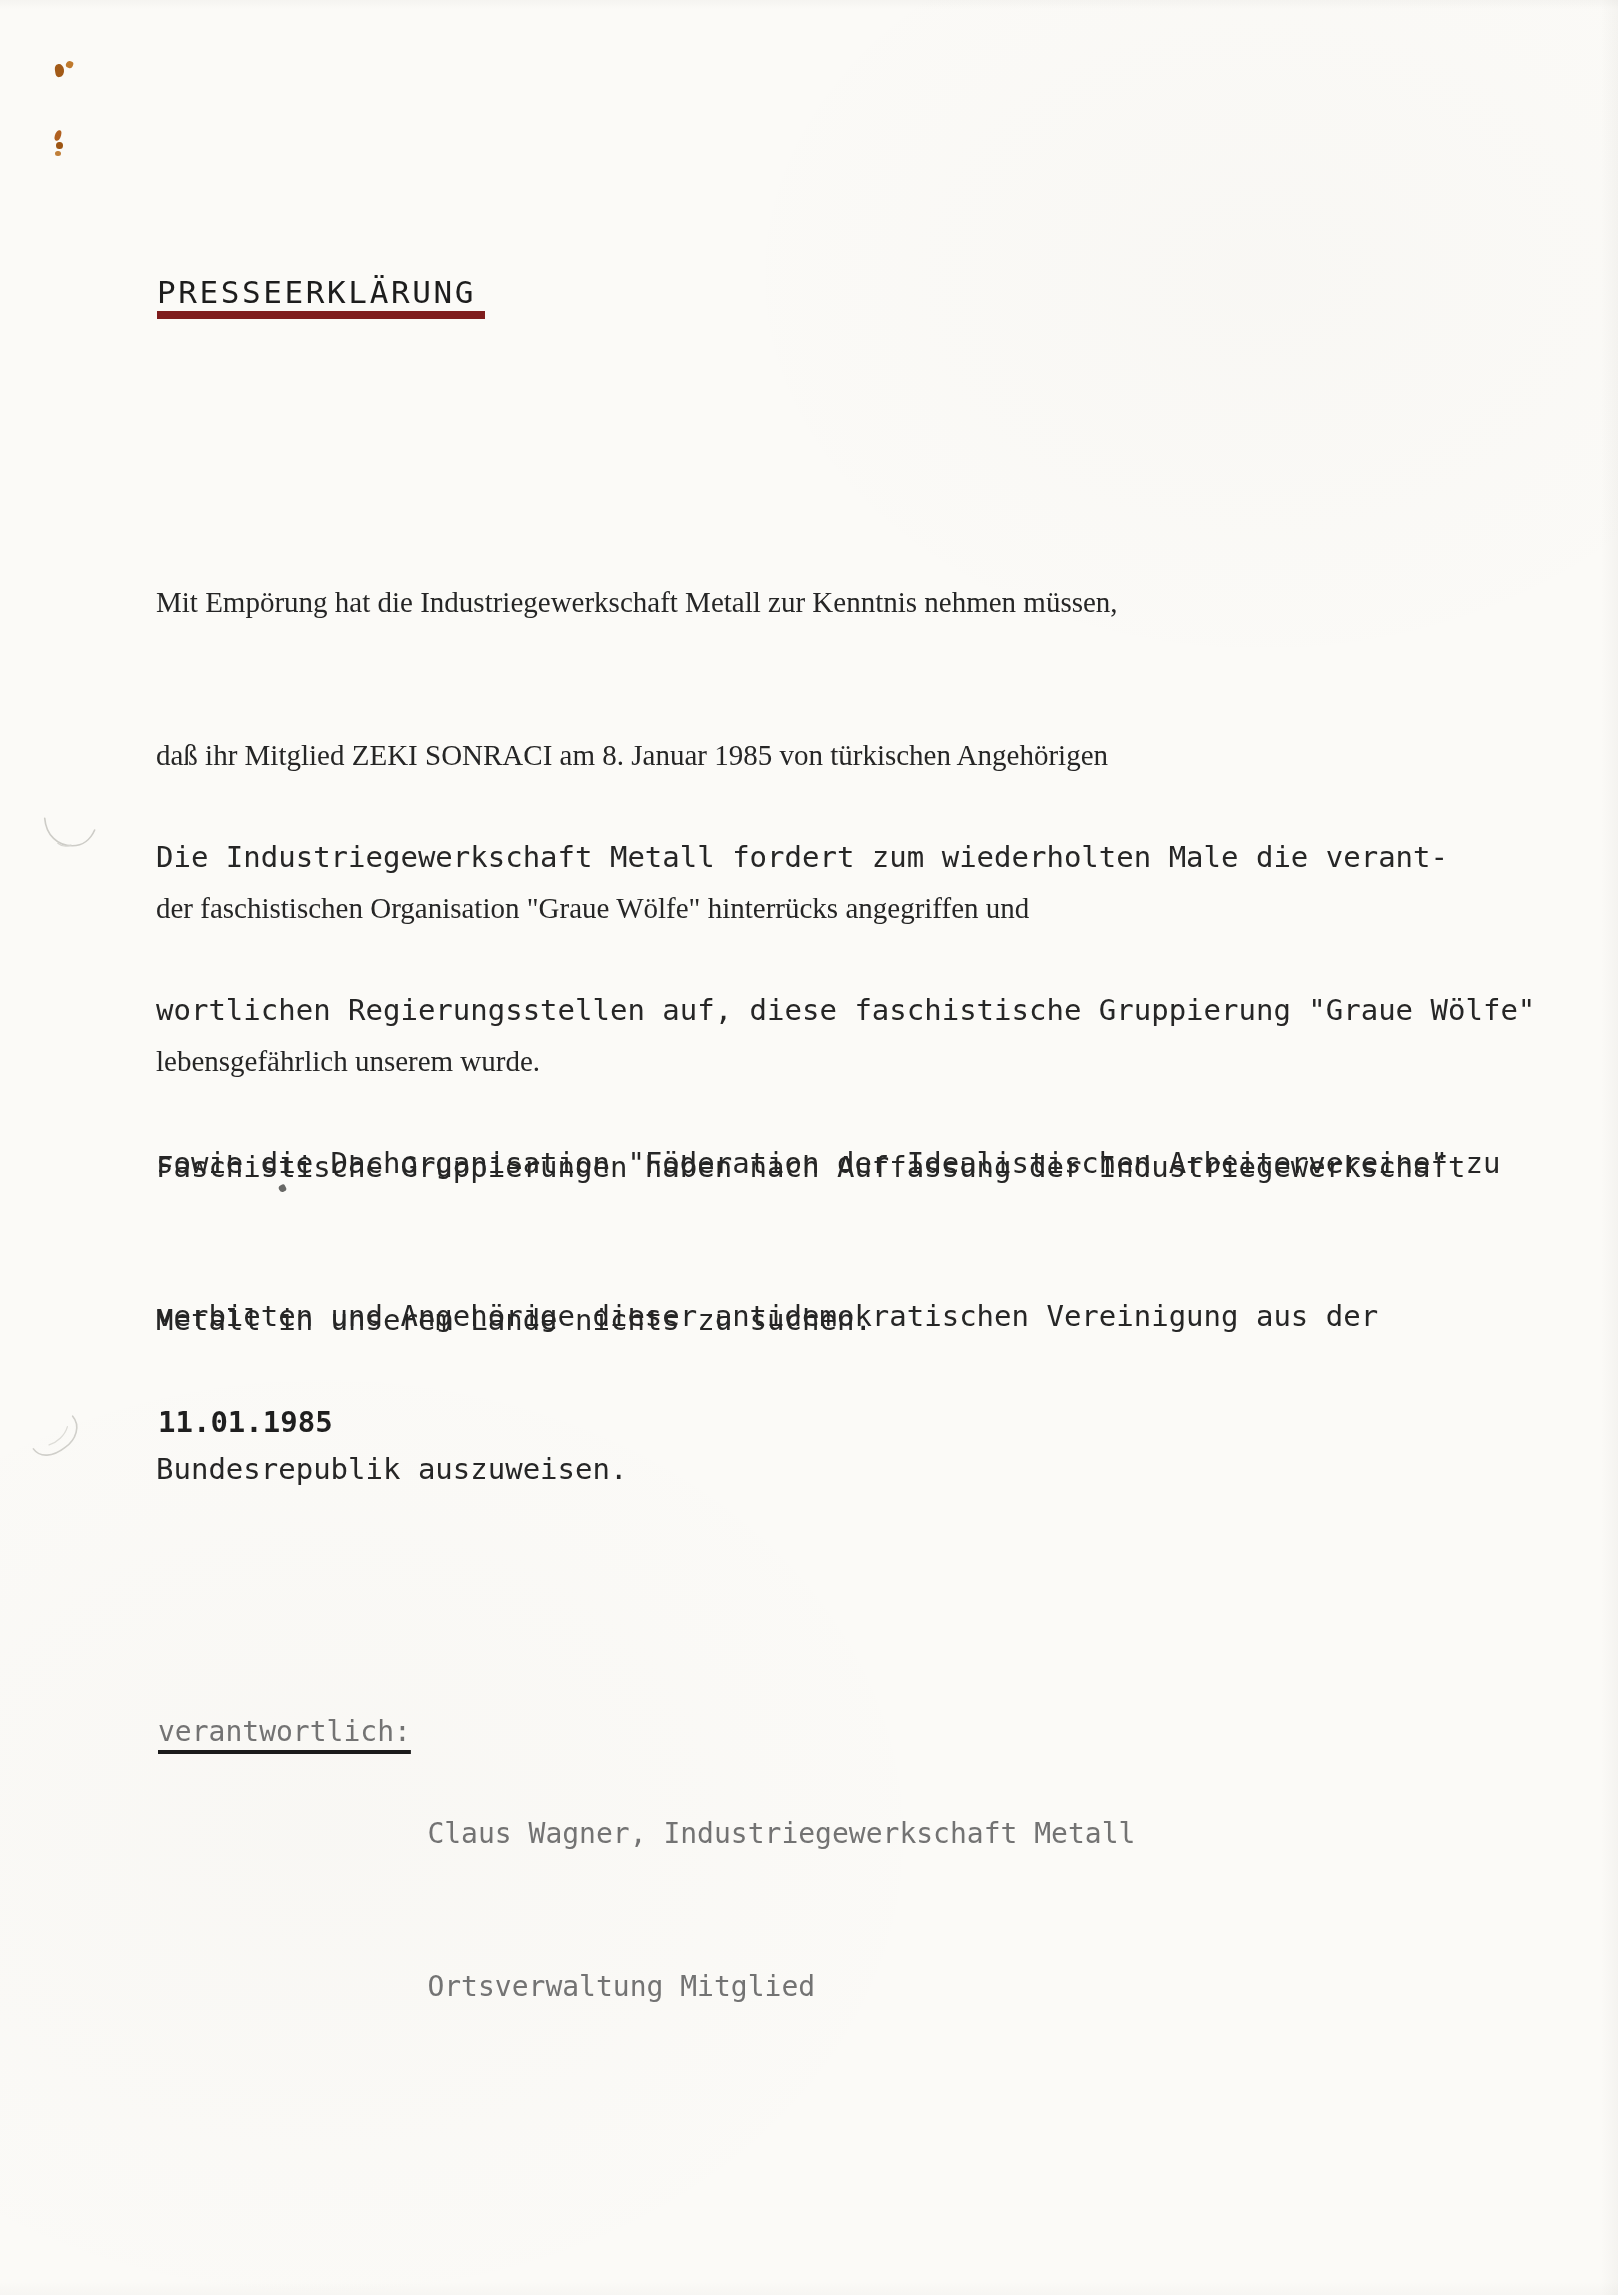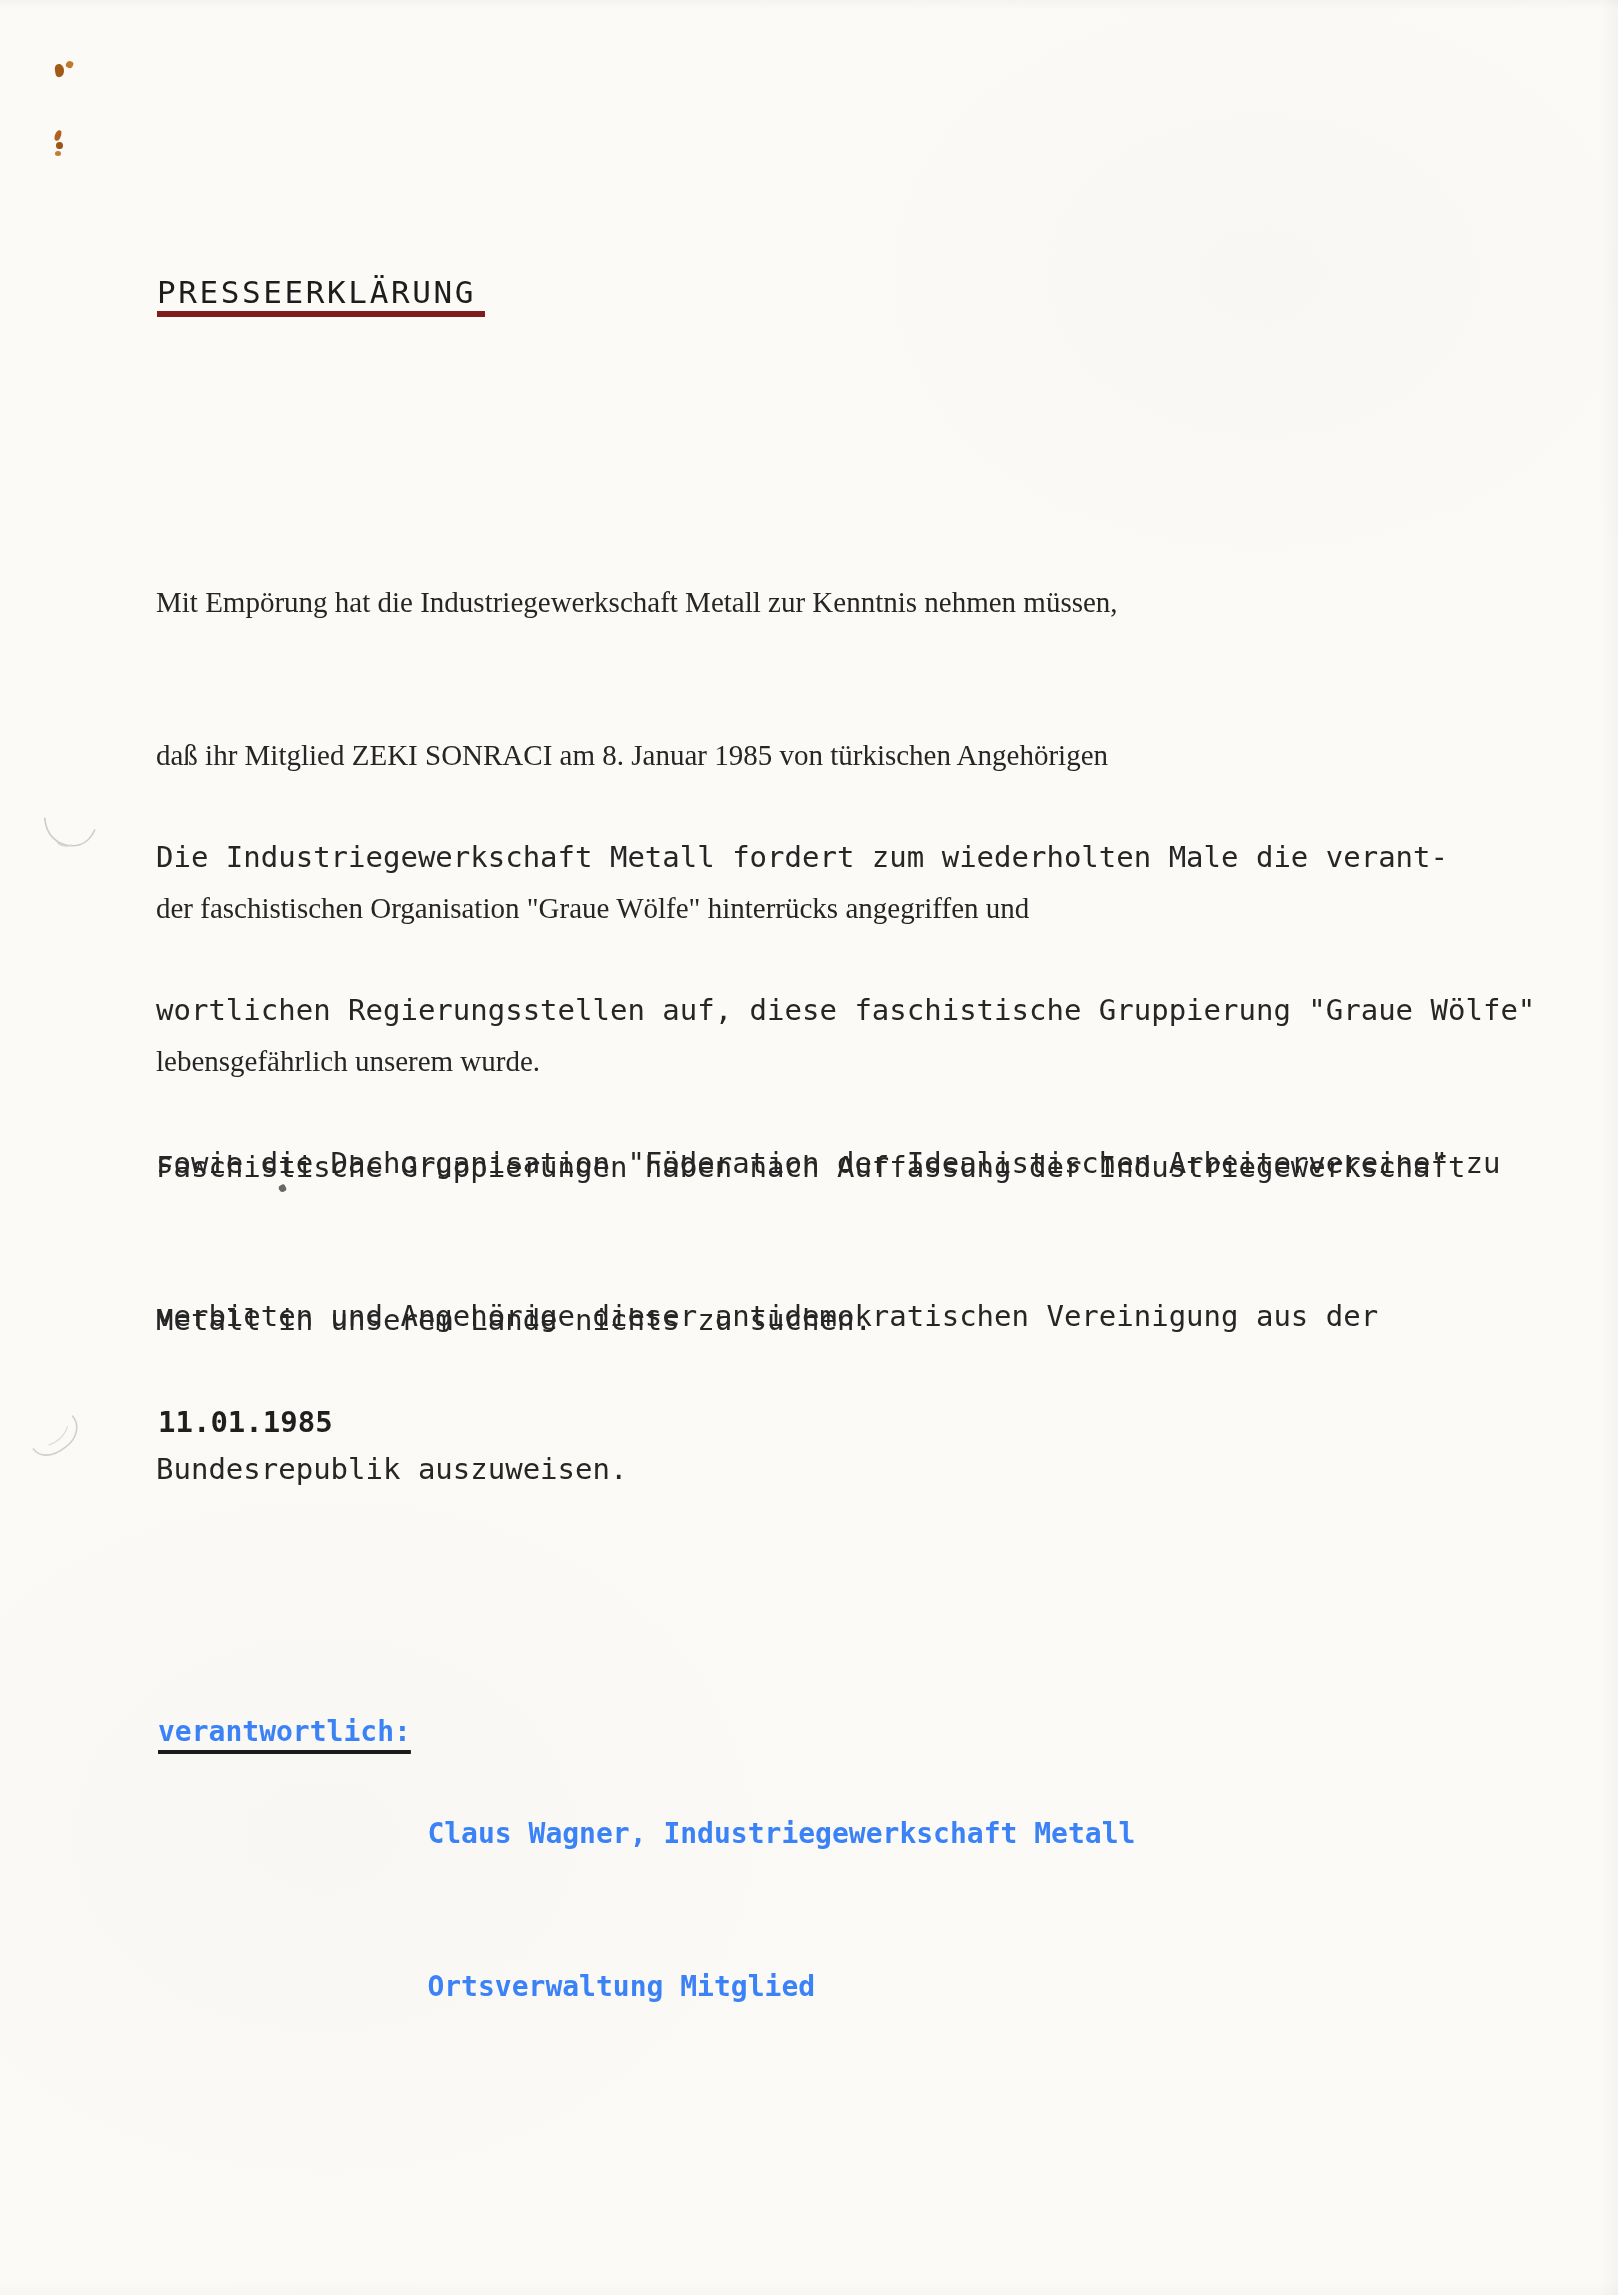--- a/index.html
+++ b/index.html
@@ -25,21 +25,21 @@
 
   .title {
     position: absolute;
     left: 157px;
     top: 277px;
     font-size: 31px;
     line-height: 31px;
     letter-spacing: 2.6px;
     color: #1d1d1d;
     padding: 0 9.2px 3.3px 0;
-    border-bottom: 6px solid #7f1d1d;
+    border-bottom: 8px solid #7f1d1d;
     white-space: pre;
   }
 
   .para {
     position: absolute;
     left: 156px;
     font-size: 29px;
     line-height: 51px;
     white-space: pre;
     color: #262626;
@@ -58,22 +58,22 @@
     color: #1f1f1f;
     white-space: pre;
   }
 
   .signature {
     position: absolute;
     left: 158px;
     top: 1706px;
     font-size: 28px;
     line-height: 51px;
-    font-weight: bold;
-    color: #3b82f6;
+    font-weight: normal;
+    color: #737373;
     display: flex;
     align-items: flex-start;
     white-space: pre;
   }
   .sig-label {
     text-decoration: underline;
     text-decoration-thickness: 4px;
     text-underline-offset: 8.6px;
     text-decoration-color: #1b1b1b;
   }

